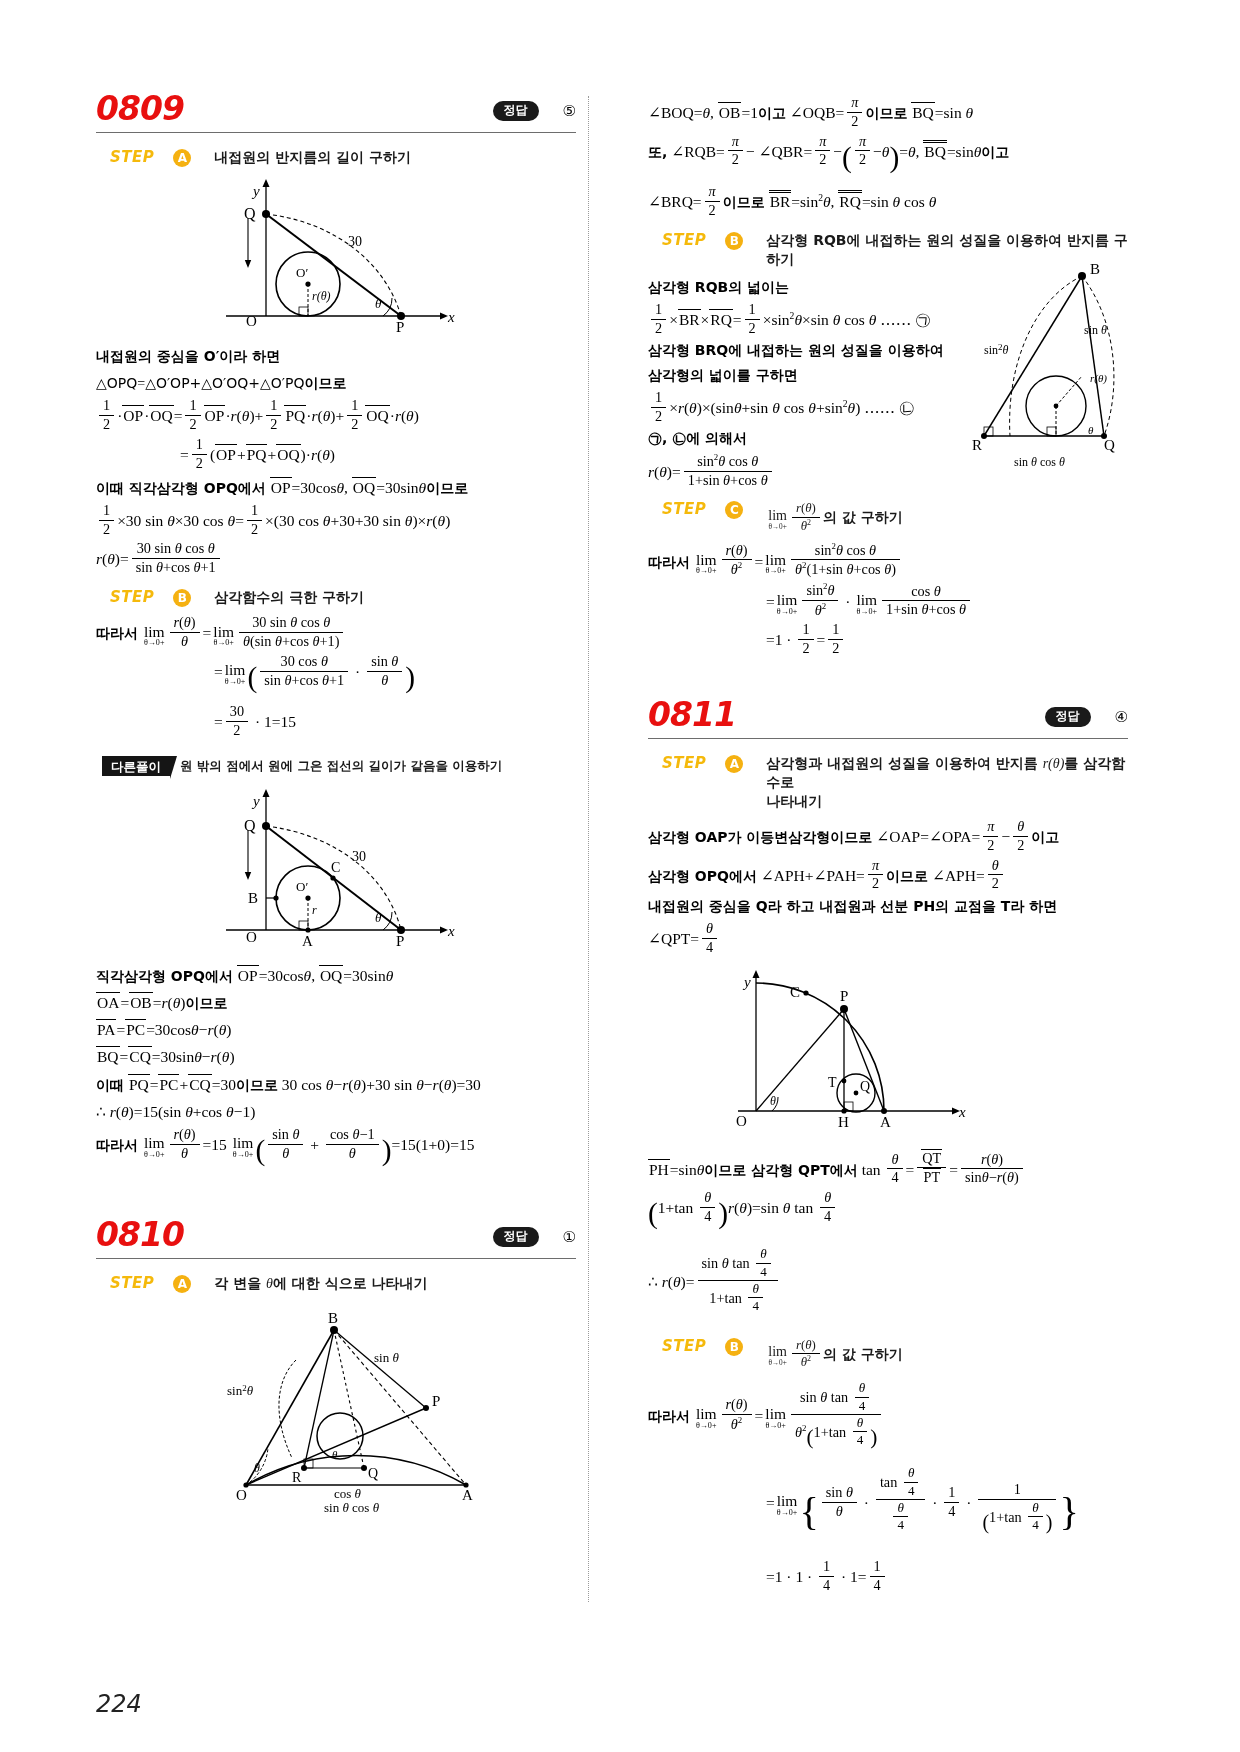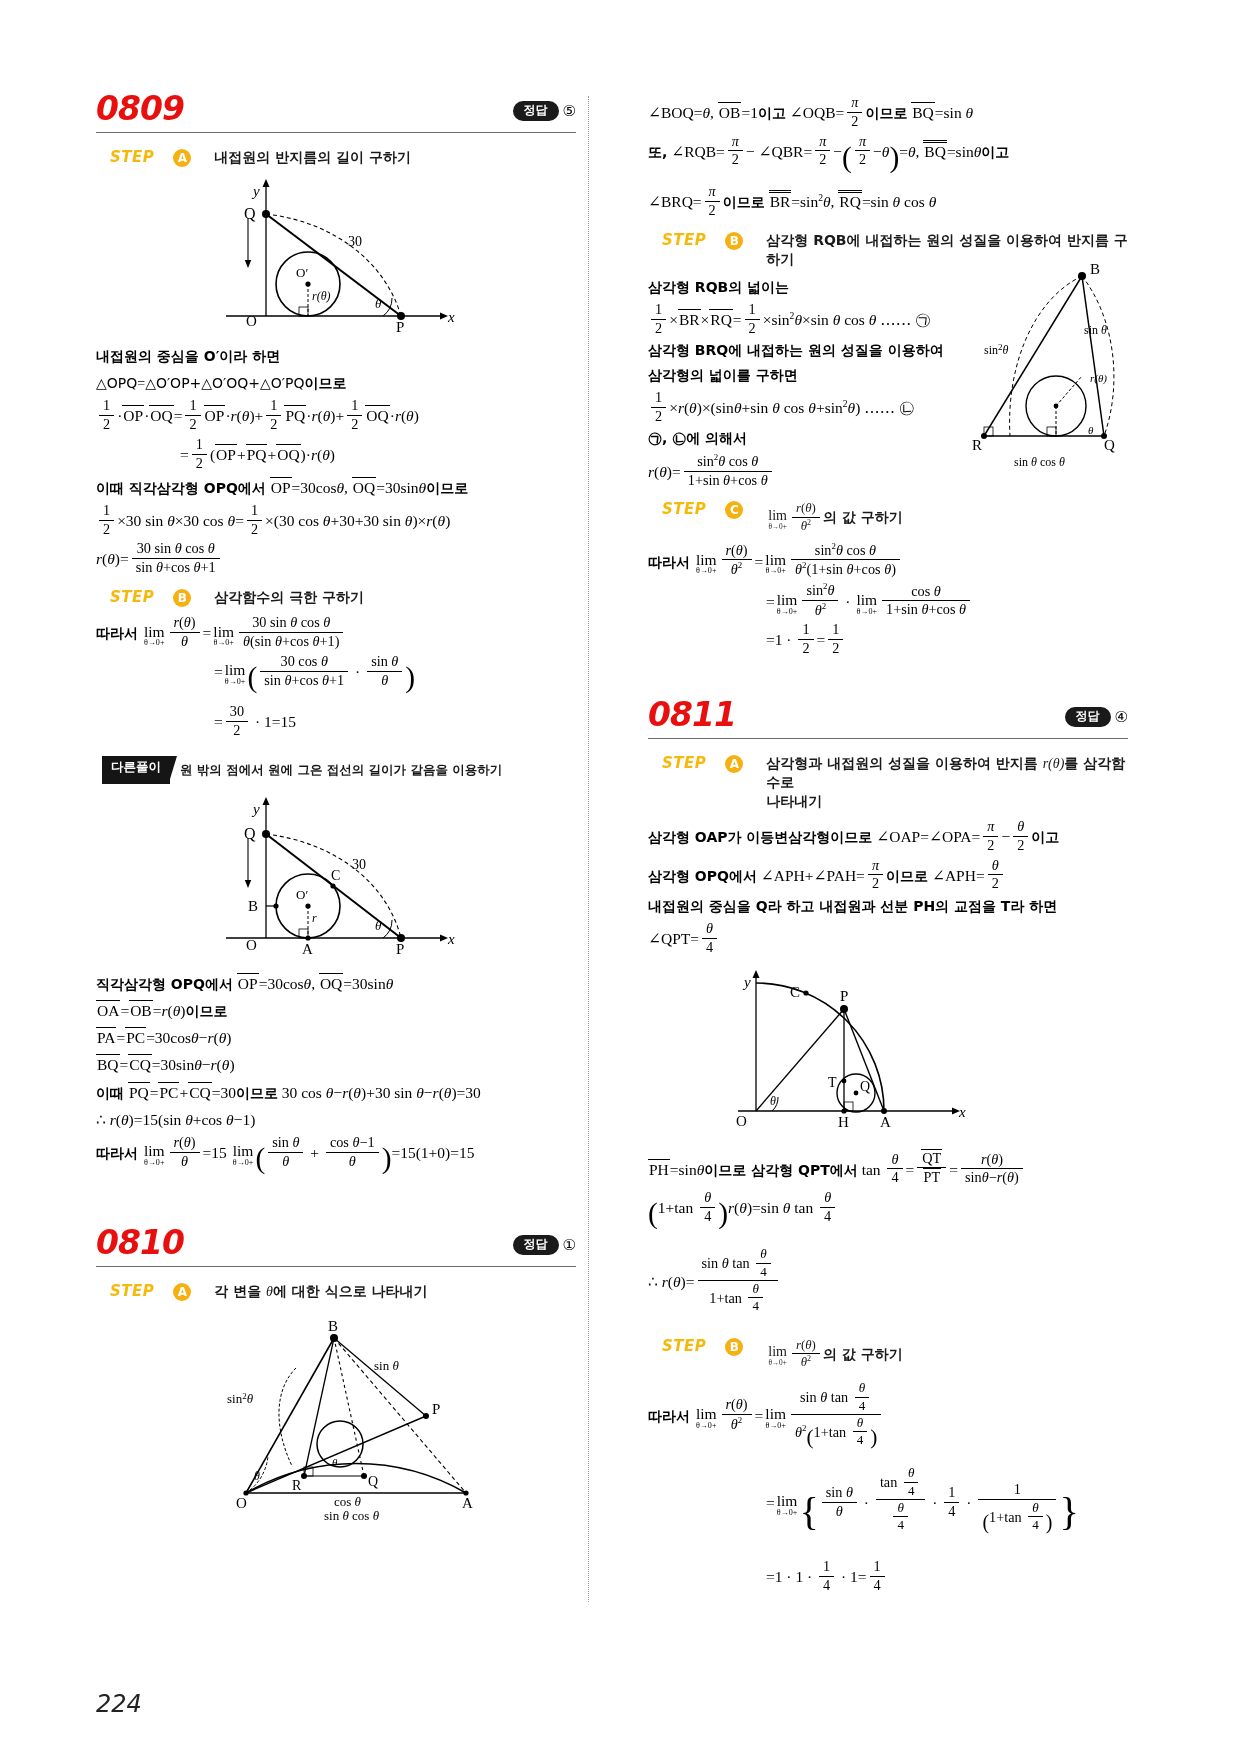--- a/index.html
+++ b/index.html
@@ -15,21 +15,21 @@
   .divider{position:absolute;left:588px;top:96px;bottom:150px;
     border-left:1px dotted #9a9a9a;}
   
   .prob{position:relative;margin-bottom:15px;}
   .prob-num{
     font-family:"DejaVu Sans","Liberation Sans",sans-serif;
     font-weight:bold;font-size:33px;color:#e8100f;letter-spacing:-1px;
     line-height:1;font-style:italic;
   }
   .prob-rule{border-top:1.6px solid #6d6d6d;margin-top:7px;}
-  .ans-wrap{position:absolute;right:0;bottom:12px;display:flex;align-items:center;gap:4px;}
+  .ans-wrap{position:absolute;right:0;bottom:12px;display:flex;align-items:center;gap:24px;}
   .ans-badge{
     background:#1a1a1a;color:#fff;border-radius:11px;
     font-family:"DejaVu Sans","Liberation Sans",sans-serif;
     font-size:12px;font-weight:bold;padding:2px 11px 3px;line-height:1.25;
   }
   .ans-val{font-size:15px;font-family:"DejaVu Sans",sans-serif;}
   
   .step{display:flex;align-items:flex-start;gap:19px;margin:11px 0 7px 14px;}
   .step-word{
     font-family:"DejaVu Sans","Liberation Sans",sans-serif;
@@ -46,21 +46,21 @@
     font-family:"DejaVu Sans","Liberation Sans",sans-serif;
     font-weight:bold;font-size:14px;color:#1a1a1a;line-height:19px;
     margin-left:4px;
   }
   .step-title .mi{font-family:"Liberation Serif",serif;font-style:italic;font-weight:normal;}
   
   .alt-row{display:flex;align-items:center;gap:10px;margin:16px 0 6px 6px;}
   .alt-tag{
     background:#151515;color:#fff;font-weight:bold;font-size:12.5px;
     font-family:"DejaVu Sans","Liberation Sans",sans-serif;
-    padding:3px 9px 8px;position:relative;
+    padding:3px 9px 0;position:relative;
   }
   .alt-tag:after{
     content:"";position:absolute;right:-7px;top:0;border-top:23px solid #151515;
     border-right:7px solid transparent;
   }
   .alt-text{font-family:"DejaVu Sans","Liberation Sans",sans-serif;
     font-weight:bold;font-size:12.5px;color:#1a1a1a;}
   
   .ln{font-size:15.5px;line-height:1.62;margin:2px 0;white-space:nowrap;}
   .ko{font-family:"DejaVu Sans","Liberation Sans",sans-serif;font-weight:bold;font-size:14px;}

